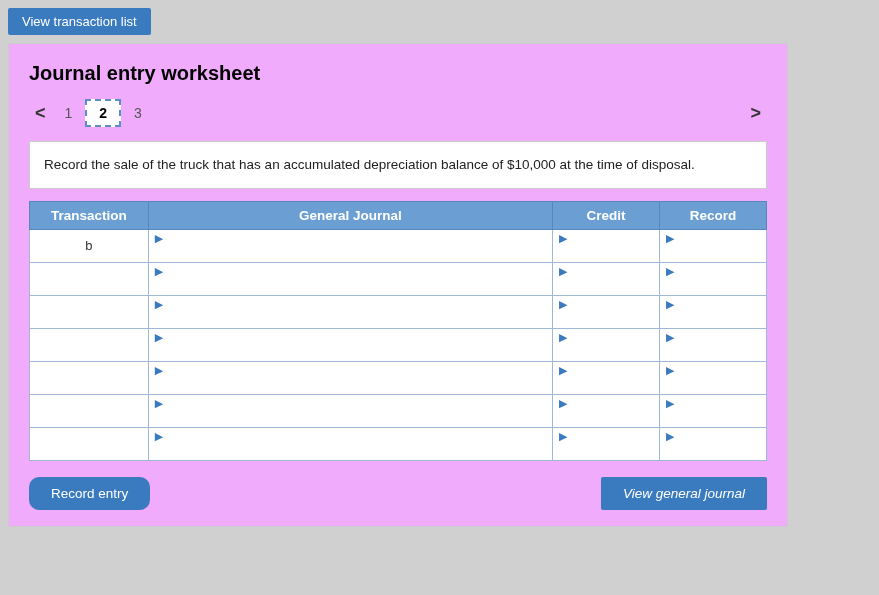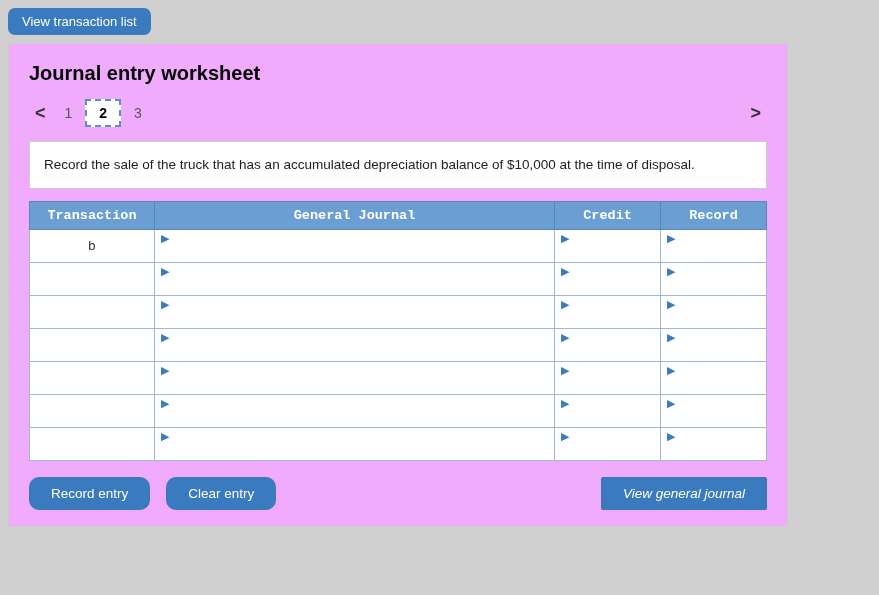--- a/index.html
+++ b/index.html
@@ -17,21 +17,21 @@
     .top-bar {
       margin-bottom: 8px;
     }
     .view-transaction-btn {
       background: #3a7abf;
       color: #fff;
       border: none;
       padding: 6px 14px;
       font-size: 13px;
       cursor: pointer;
-      border-radius: 7px;
+      border-radius: 2px;
     }
     .main-panel {
       background: #f0abfc;
       border: 1px solid #ccc;
       padding: 18px 20px 16px 20px;
       width: 780px;
       position: relative;
     }
     .panel-title {
       font-size: 20px;
@@ -94,21 +94,20 @@
       margin-bottom: 16px;
     }
     .journal-table thead tr th {
       background: #6b9fd4;
       color: #fff;
       font-weight: bold;
       font-size: 13.5px;
       padding: 6px 8px;
       border: 1px solid #5588bb;
       text-align: center;
-      font-family: Liberation Mono, monospace;
     }
     .journal-table thead tr th:first-child {
       width: 100px;
     }
     .journal-table thead tr th:nth-child(2) {
       width: 340px;
     }
     .journal-table thead tr th:nth-child(3) {
       width: 90px;
     }
@@ -243,16 +242,15 @@
           <td></td>
           <td><span class="col-arrow">▶</span><input class="cell-input" type="text" style=""></td>
           <td><span class="col-arrow">▶</span><input class="cell-input" type="text" style=""></td>
           <td><span class="col-arrow">▶</span><input class="cell-input" type="text" style=""></td>
         </tr>
       </tbody>
   </table>
 
   <div class="buttons-row">
     <button class="action-btn">Record entry</button>
-    <button class="action-btn">Clear entry</button>
     <button class="action-btn-right">View general journal</button>
   </div>
 </div>
 
 </body></html>

